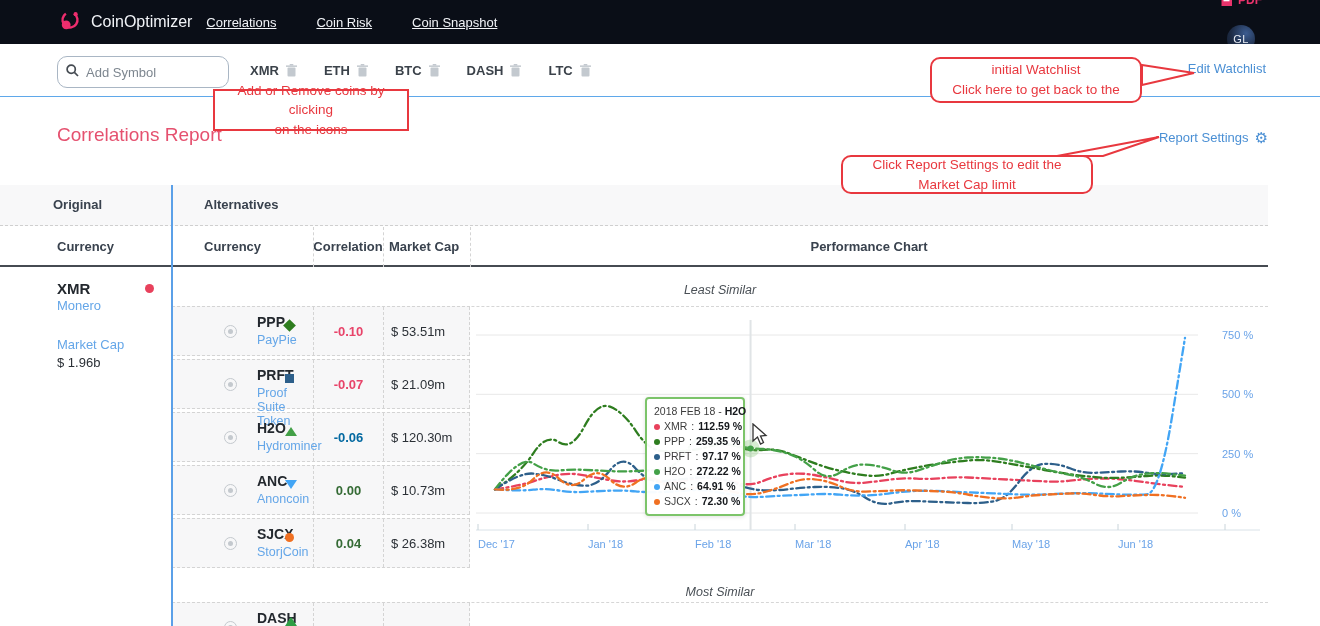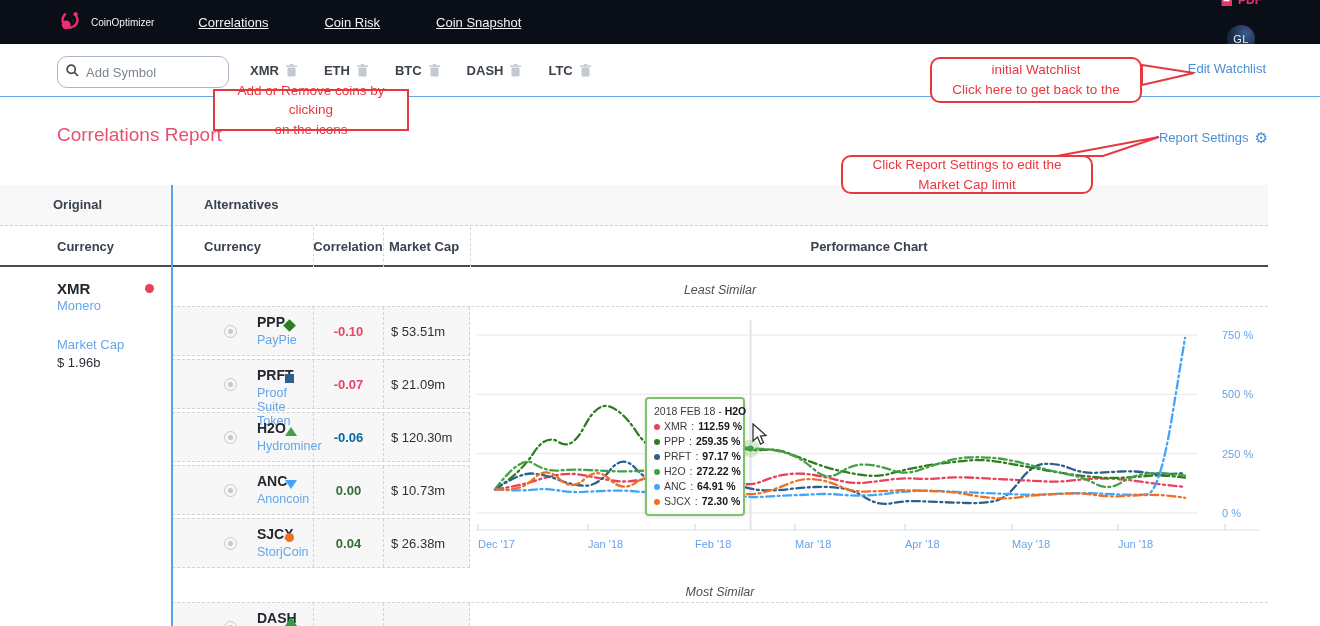--- a/index.html
+++ b/index.html
@@ -4,22 +4,22 @@
 <style>
   * { margin:0; padding:0; box-sizing:border-box; }
   html,body { width:1320px; height:626px; overflow:hidden; background:#fff;
               font-family:"Liberation Sans", sans-serif; }
   #page { position:relative; width:1320px; height:626px; background:#fff; }
 
   
   .navbar { position:absolute; left:0; top:0; width:1320px; height:44px;
             background:#0a0e17; display:flex; align-items:center; padding:0 58px 0 58px; }
   .brand { display:flex; align-items:center; gap:9px; cursor:pointer; }
-  .brand-name { color:#f2f4f8; font-size:10px; }
-  .nav-links { display:flex; gap:56px; margin-left:44px; }
+  .brand-name { color:#f2f4f8; font-size:16px; }
+  .nav-links { display:flex; gap:40px; margin-left:14px; }
   .nav-link { color:#f2f4f8; font-size:13px; text-decoration:underline; cursor:pointer; }
   .nav-right { margin-left:auto; display:flex; align-items:center; gap:16px;flex-direction:column; }
   .pdf-btn { display:flex; align-items:center; gap:5px; color:#e8336b; font-size:12px;
              font-weight:bold; cursor:pointer; }
   .avatar { width:28px; height:28px; border-radius:50%; color:#e9edf4; font-size:11px;
             display:flex; align-items:center; justify-content:center; letter-spacing:.5px;
             background:radial-gradient(circle at 68% 30%, #3c5c90 0%, #1d2b45 55%, #121b2b 100%);
             cursor:pointer; }
 
   

